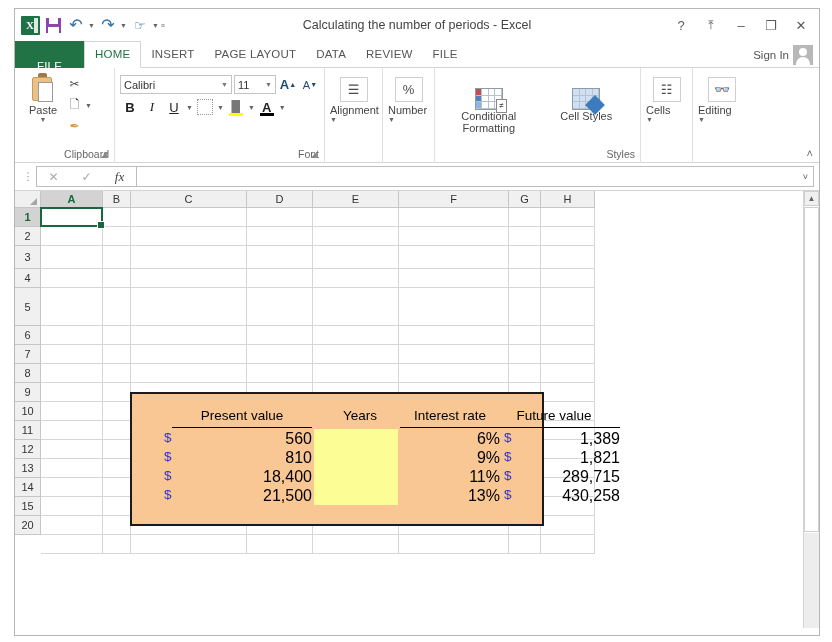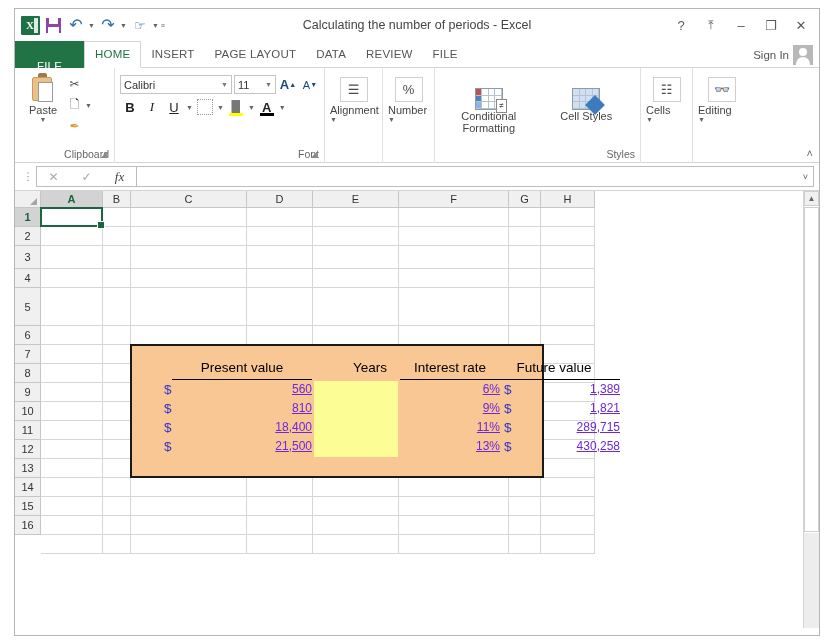--- a/index.html
+++ b/index.html
@@ -329,37 +329,37 @@
     white-space: nowrap;
   }
   .txt-red {
     font-size: 13px; color:#ff0000; font-weight:bold;
     line-height: 16px;
   }
   .tablebox {
     position:absolute;
     background:#f8c794;
     border: 2px solid #1a1a1a;
+    margin-top: 48px;
   }
   .yellowcell {
     position:absolute;
     background:#fdfd96;
   }
   .tb-head {
     position:absolute;
     font-size:13.5px; color:#000;
     text-align:center;
     white-space:nowrap;
   }
   .tb-underline { position:absolute; height:1px; background:#000; }
   .tb-num {
     position:absolute;
-    font-size:12px; color:#6d28d9;
+    font-size:16px; color:#000000;
     white-space:nowrap;
-    text-decoration:underline;
   }
   .tb-dollar {
     position:absolute;
     font-size:13.5px; color:#3333cc;
   }
   .r-al { text-align:right; }
 
   
   .vscroll {
     position:absolute; right:1px; top:0; width:15px; height:100%;
@@ -625,21 +625,21 @@
       <div class="rh" style="height:19px">6</div>
       <div class="rh" style="height:19px">7</div>
       <div class="rh" style="height:19px">8</div>
       <div class="rh" style="height:19px">9</div>
       <div class="rh" style="height:19px">10</div>
       <div class="rh" style="height:19px">11</div>
       <div class="rh" style="height:19px">12</div>
       <div class="rh" style="height:19px">13</div>
       <div class="rh" style="height:19px">14</div>
       <div class="rh" style="height:19px">15</div>
-      <div class="rh" style="height:19px">16</div>
+      <div class="rh" style="height:19px">20</div>
     </div>
 
     <div class="cellarea" style="width:554px;height:346px">
 
       <div class="gline-v" style="left:61px;  top:0; width:1px; height:346px"></div>
       <div class="gline-v" style="left:89px;  top:0; width:1px; height:346px"></div>
       <div class="gline-v" style="left:205px; top:0; width:1px; height:346px"></div>
       <div class="gline-v" style="left:271px; top:0; width:1px; height:346px"></div>
       <div class="gline-v" style="left:357px; top:0; width:1px; height:346px"></div>
       <div class="gline-v" style="left:467px; top:0; width:1px; height:346px"></div>
@@ -664,21 +664,21 @@
       <div class="gline-h" style="left:0; top:326px; width:554px; height:1px"></div>
       <div class="gline-h" style="left:0; top:345px; width:554px; height:1px"></div>
 
 
 
       <div class="tablebox" style="left:89px; top:136px; width:414px; height:134px">
 
         <div class="yellowcell" style="left:182px; top:35px; width:84px; height:76px"></div>
 
         <div class="tb-head" style="left:40px;  top:14px; width:140px">Present value</div>
-        <div class="tb-head" style="left:196px; top:14px; width:84px">Years</div>
+        <div class="tb-head" style="left:186px; top:14px; width:84px">Years</div>
         <div class="tb-head" style="left:268px; top:14px; width:100px">Interest rate</div>
         <div class="tb-head" style="left:356px; top:14px; width:132px; text-align:center">Future value</div>
 
         <div class="tb-underline" style="left:40px;  top:33px; width:140px"></div>
         <div class="tb-underline" style="left:268px; top:33px; width:100px"></div>
         <div class="tb-underline" style="left:366px; top:33px; width:122px"></div>
 
         <div class="tb-dollar" style="left:32px;  top:36px">$</div>
         <div class="tb-num r-al" style="left:40px;  top:36px; width:140px">560</div>
         <div class="tb-num r-al" style="left:268px; top:36px; width:100px">6%</div>

